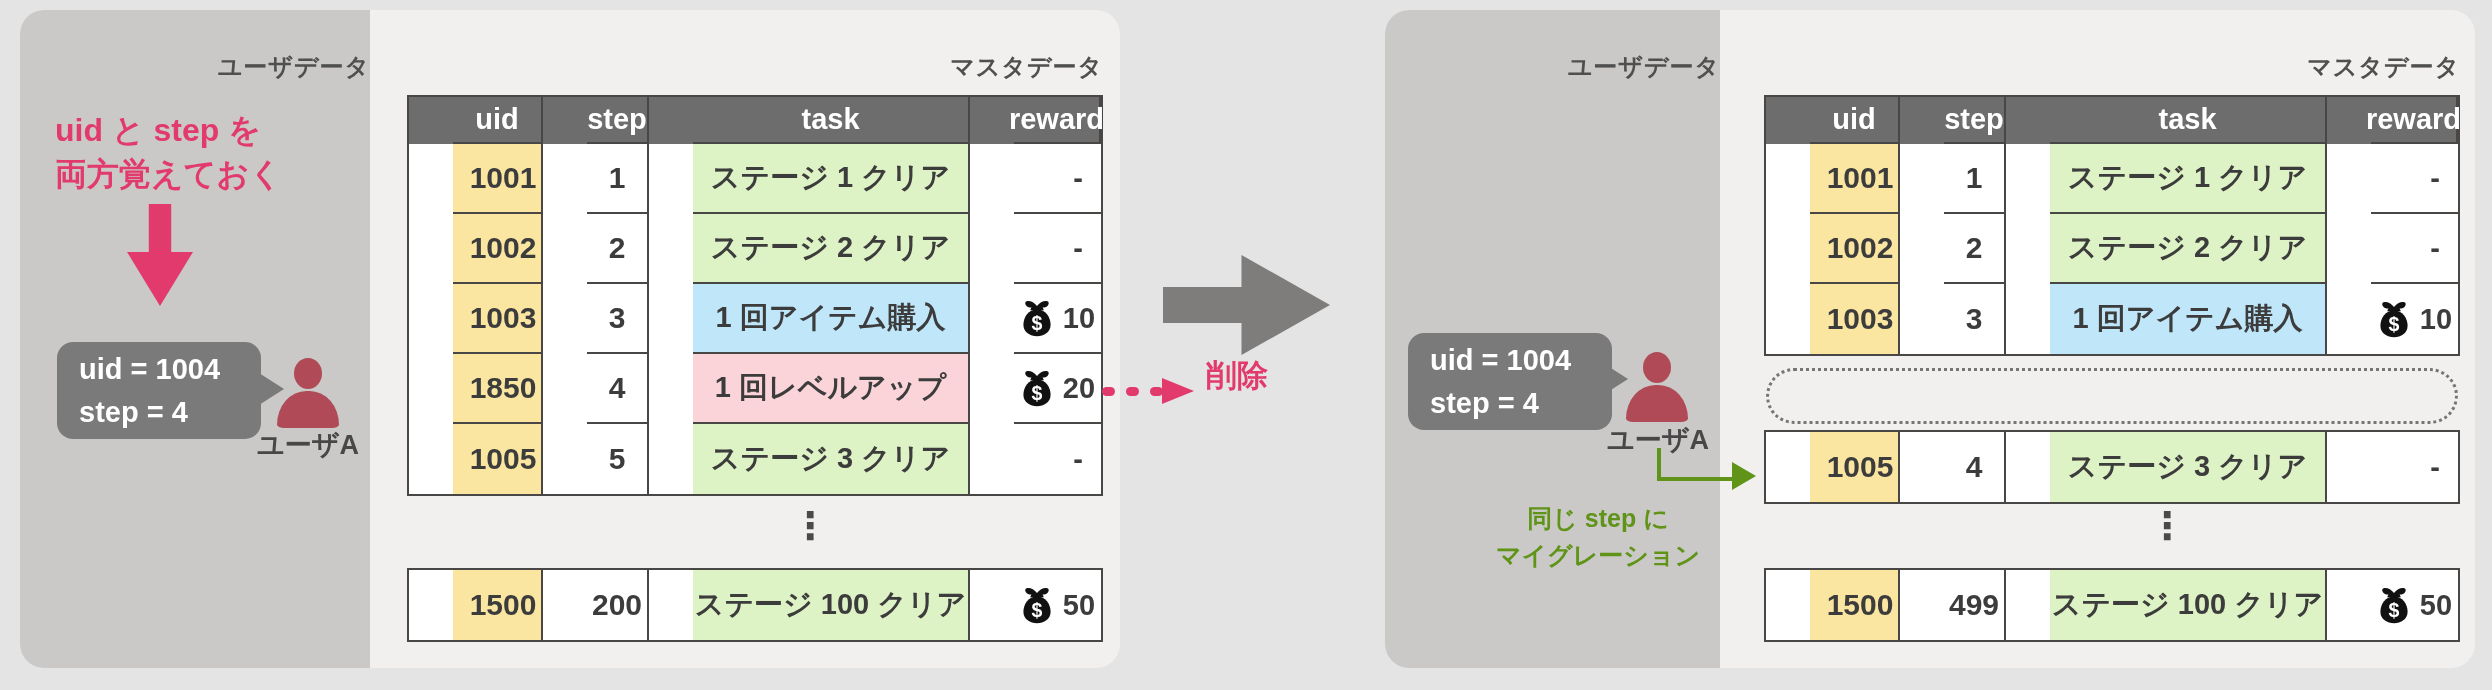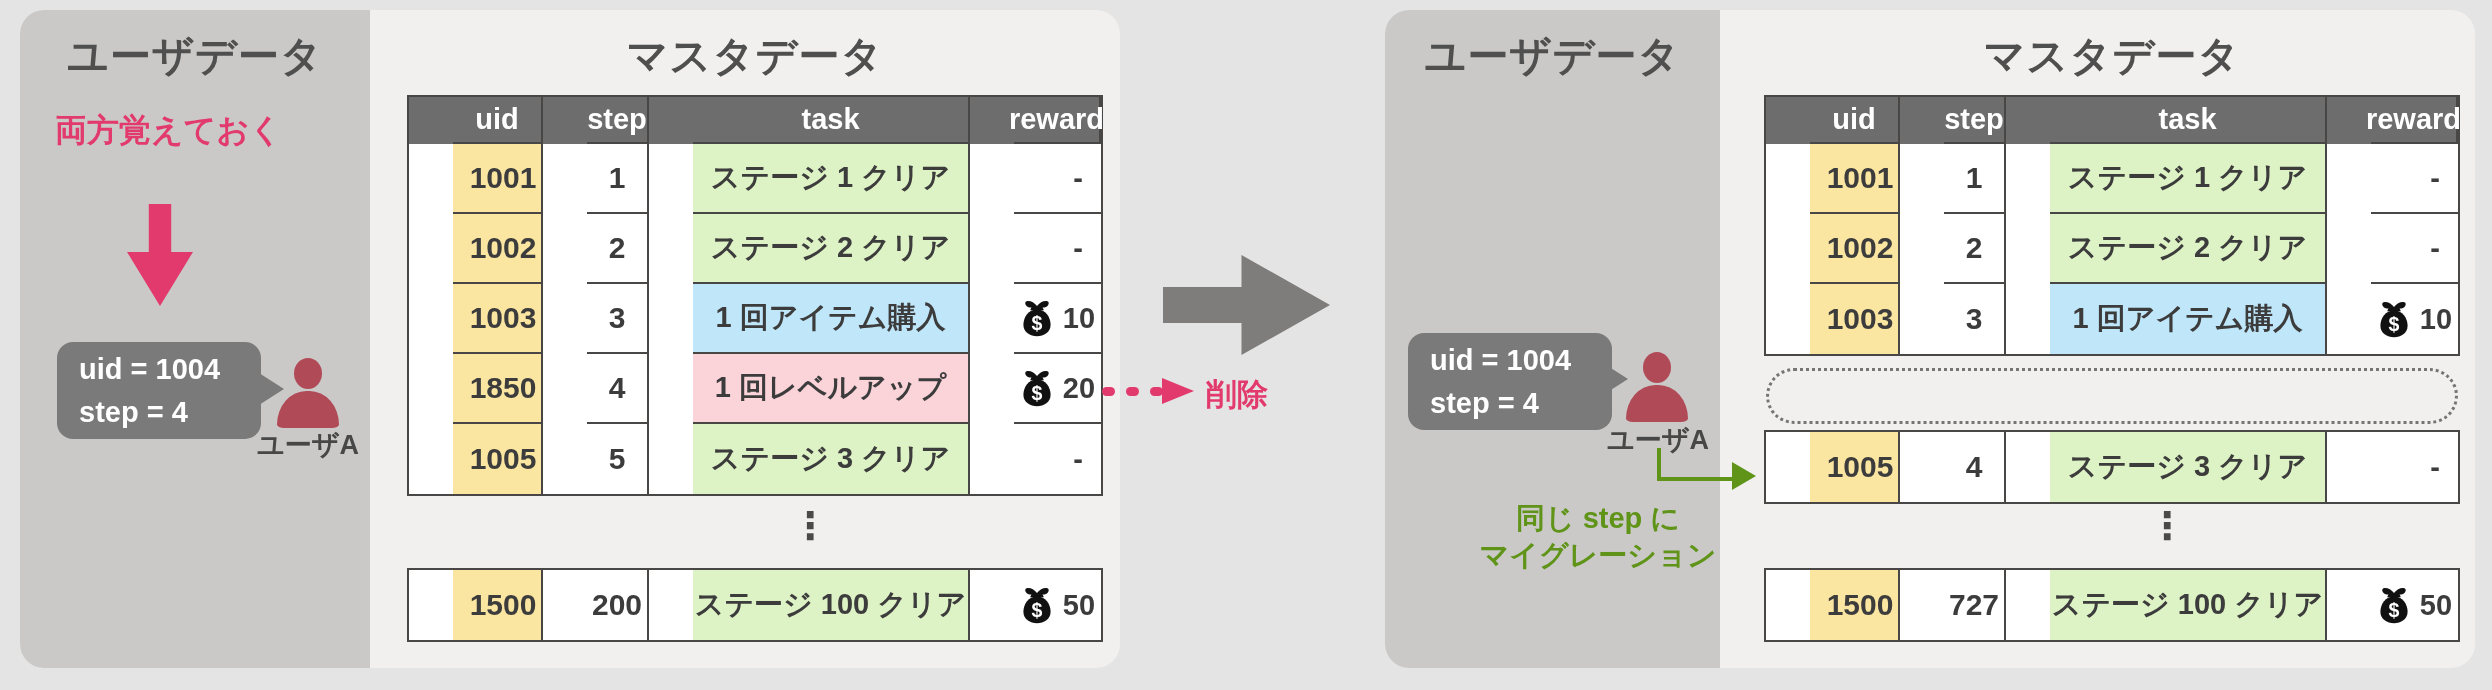--- a/index.html
+++ b/index.html
@@ -3,38 +3,38 @@
 <meta charset="utf-8">
 <style>
   html,body{margin:0;padding:0;}
   body{font-family:"Liberation Sans","DejaVu Sans",sans-serif;}
   #canvas{position:relative;width:2492px;height:690px;background:var(--page_bg);overflow:hidden;}
 
   
   .card{position:absolute;top:10px;height:658px;background:var(--card_bg);border-radius:24px;}
   .graycol{position:absolute;top:10px;height:658px;background:var(--panel_gray);border-radius:24px 0 0 24px;}
 
-  .panel-title{position:absolute;top:36px;height:40px;line-height:40px;text-align:center;
-    font-size:41px;font-weight:bold;color:var(--title_gray);letter-spacing:1px;}
+  .panel-title{position:absolute;top:47px;height:40px;line-height:40px;text-align:right;
+    font-size:24px;font-weight:bold;color:var(--title_gray);letter-spacing:1px;}
 
   
   .pink-note{position:absolute;left:55px;top:108px;font-size:32px;font-weight:bold;
     color:var(--accent_pink);line-height:44px;}
   .green-note{position:absolute;left:1448px;top:500px;width:300px;text-align:center;
-    font-size:29px;font-weight:bold;color:var(--accent_green);line-height:37px;}
+    font-size:25px;font-weight:bold;color:var(--accent_green);line-height:37px;}
 
   
   .down-arrow{position:absolute;left:127px;top:204px;width:66px;height:102px;background:var(--accent_pink);
     clip-path:polygon(33% 0,67% 0,67% 47%,100% 47%,50% 100%,0 47%,33% 47%);}
   .big-arrow{position:absolute;left:1163px;top:255px;width:167px;height:100px;background:var(--arrow_gray);
     clip-path:polygon(0 32%,47% 32%,47% 0,100% 50%,47% 100%,47% 68%,0 68%);}
   .dash{position:absolute;top:387px;width:13px;height:9px;border-radius:5px;background:var(--accent_pink);}
   .dash-head{position:absolute;left:1162px;top:378px;width:32px;height:26px;background:var(--accent_pink);
     clip-path:polygon(0 0,100% 50%,0 100%);}
-  .delete-label{position:absolute;left:1206px;top:374px;font-size:31px;font-weight:bold;color:var(--accent_pink);}
+  .delete-label{position:absolute;left:1206px;top:355px;font-size:31px;font-weight:bold;color:var(--accent_pink);}
   .elbow{position:absolute;left:1657px;top:448px;width:80px;height:29px;
     border-left:4px solid var(--accent_green);border-bottom:4px solid var(--accent_green);}
   .elbow-head{position:absolute;left:1732px;top:462px;width:24px;height:28px;background:var(--accent_green);
     clip-path:polygon(0 0,100% 50%,0 100%);}
 
   
   .bubble{position:absolute;width:204px;height:97px;background:var(--bubble_gray);border-radius:16px;
     color:#fff;font-size:29px;font-weight:bold;line-height:43px;padding:6px 0 0 22px;box-sizing:border-box;margin-top:20px;}
   .bubble-tail{position:absolute;width:25px;height:32px;background:var(--bubble_gray);
     clip-path:polygon(0 0,100% 50%,0 100%);}
@@ -76,20 +76,21 @@
 <body>
 
 <div id="canvas">
 
   <div class="card" style="left:20px;width:1100px;"></div>
   <div class="graycol" style="left:20px;width:350px;"></div>
   <div class="panel-title" style="left:20px;width:350px;">ユーザデータ</div>
   <div class="panel-title" style="left:407px;width:696px;">マスタデータ</div>
 
   <div class="pink-note">
+    <div>uid と step を</div>
     <div>両方覚えておく</div>
   </div>
   <div class="down-arrow"></div>
 
   <div class="bubble" style="left:57px;top:322px;">
     <div>uid = 1004</div>
     <div>step = 4</div>
   </div>
   <div class="bubble-tail" style="left:259px;top:373px;"></div>
   <div class="person" style="left:277px;top:358px;">
@@ -246,21 +247,21 @@
       <div class="cell t-green">ステージ 3 クリア</div>
       <div class="cell c-reward r-dash">-</div>
     </div>
   </div>
 
   <div class="ellipsis" style="left:2127px;">⋮</div>
 
   <div class="mtable" style="left:1764px;top:568px;">
     <div class="trow">
       <div class="cell c-uid">1500</div>
-      <div class="cell c-step">727</div>
+      <div class="cell c-step">499</div>
       <div class="cell t-green">ステージ 100 クリア</div>
       <div class="cell c-reward r-money">
         <svg class="money-svg" viewBox="0 0 40 46" width="34" height="40">
           <path d="M20 9 C15 1 3 1 7 8 C9 11.5 15 11.5 20 9 C25 11.5 31 11.5 33 8 C37 1 25 1 20 9 Z" fill="#111"></path>
           <path d="M14 9 L26 9 L28 14 L12 14 Z" fill="#111"></path>
           <path d="M20 13 C10 13 4 22 4 31 C4 40 12 44.5 20 44.5 C28 44.5 36 40 36 31 C36 22 30 13 20 13 Z" fill="#111"></path>
           <text x="20" y="37" text-anchor="middle" font-size="23" font-weight="bold" fill="#fff" font-family="Liberation Sans, DejaVu Sans, sans-serif">$</text>
         </svg>
         <span>50</span>
       </div>

